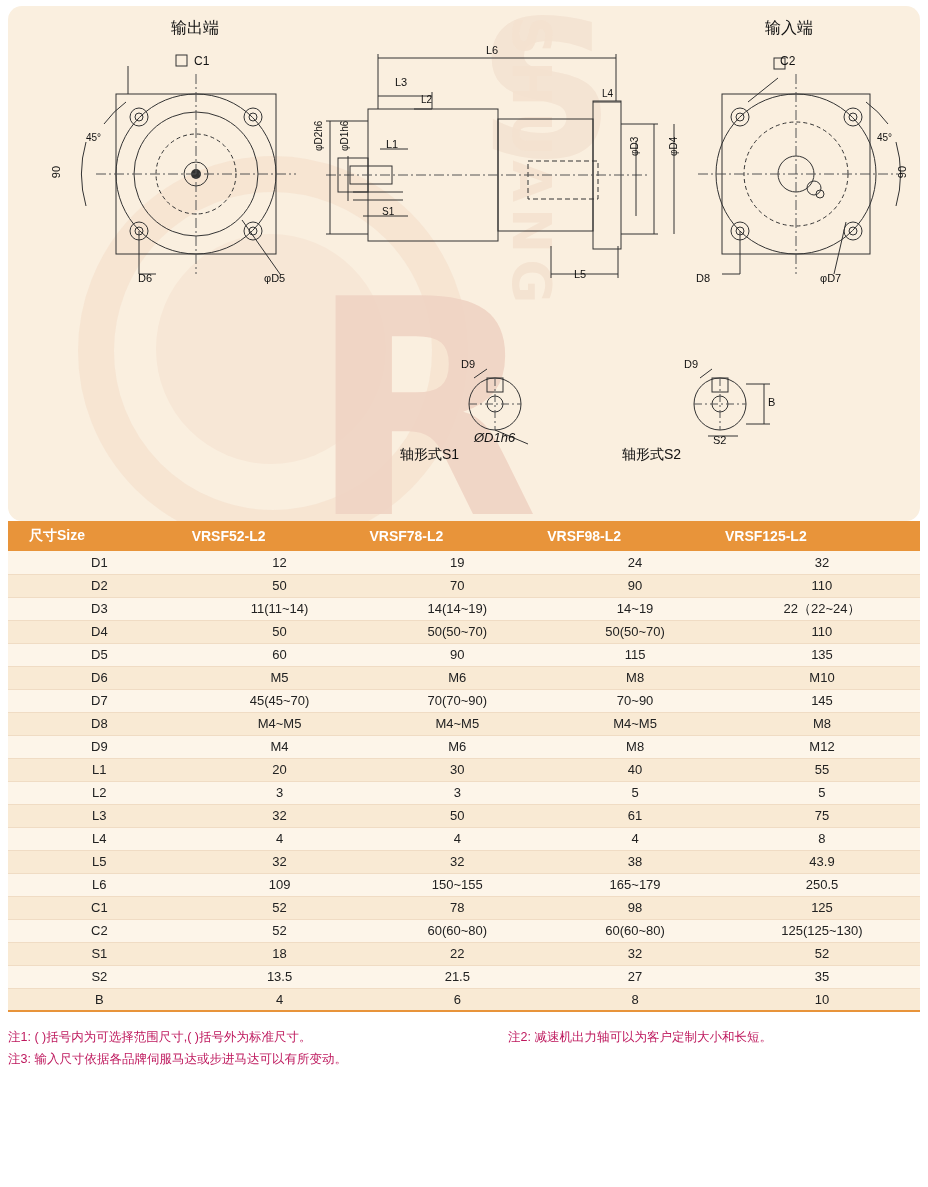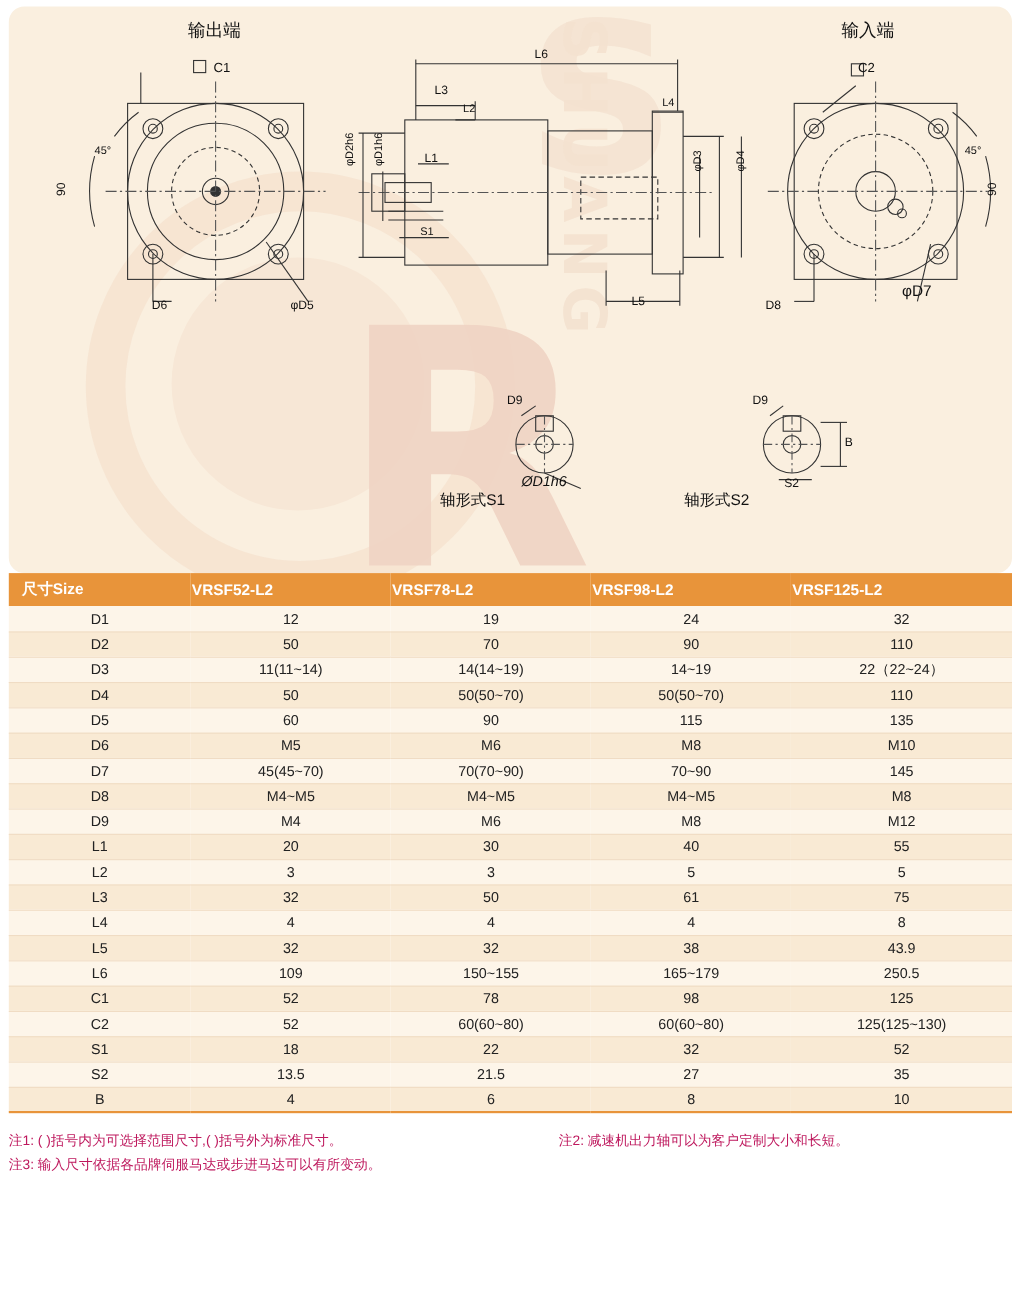--- a/index.html
+++ b/index.html
@@ -82,21 +82,21 @@
   }
   table.dims thead th {
     background: #e8943a;
     color: #ffffff;
     font-weight: bold;
     font-size: 14px;
     height: 30px;
     border: none;
     text-align: left;
   }
-  table.dims thead th:first-child { text-align: left; padding-left: 12px; }
+  table.dims thead th:first-child { text-align: left; padding-left: 21px; }
   table.dims tbody td {
     height: 23px;
     text-align: center;
     border-bottom: 1px solid #f0dcc4;
   }
   table.dims tbody td:first-child { text-align: center; margin-left: 25px; }
   table.dims tbody tr:nth-child(odd) { background: #fdf5e9; }
   table.dims tbody tr:nth-child(even) { background: #f9ead4; }
   table.dims tbody tr:last-child td { border-bottom: 2px solid #e8943a; }
 
@@ -262,21 +262,21 @@
     <div class="label-top" style="left:186px; top:48px; font-size:12px;">C1</div>
     <div class="label-top" style="left:772px; top:48px; font-size:12px;">C2</div>
     <div class="label-top" style="left:78px; top:126px; font-size:10px;">45°</div>
     <div class="label-top" style="left:42px; top:160px; font-size:11px; transform:rotate(-90deg);">90</div>
     <div class="label-top" style="left:869px; top:126px; font-size:10px;">45°</div>
     <div class="label-top" style="left:888px; top:160px; font-size:11px; transform:rotate(-90deg);">90</div>
 
     <div class="label-top" style="left:130px; top:266px; font-size:11px;">D6</div>
     <div class="label-top" style="left:256px; top:266px; font-size:11px;">φD5</div>
     <div class="label-top" style="left:688px; top:266px; font-size:11px;">D8</div>
-    <div class="label-top" style="left:812px; top:250px; font-size:14px;text-align:right;">φD7</div>
+    <div class="label-top" style="left:812px; top:266px; font-size:11px;text-align:right;">φD7</div>
 
     <div class="label-top" style="left:478px; top:38px; font-size:11px;">L6</div>
     <div class="label-top" style="left:387px; top:70px; font-size:11px;">L3</div>
     <div class="label-top" style="left:413px; top:88px; font-size:10px;">L2</div>
     <div class="label-top" style="left:594px; top:82px; font-size:10px;">L4</div>
     <div class="label-top" style="left:378px; top:132px; font-size:11px;">L1</div>
     <div class="label-top" style="left:566px; top:262px; font-size:11px;">L5</div>
     <div class="label-top" style="left:374px; top:200px; font-size:10px;">S1</div>
 
     <div class="label-top" style="left:305px; top:145px; font-size:10px; transform:rotate(-90deg); transform-origin:left top;">φD2h6</div>

